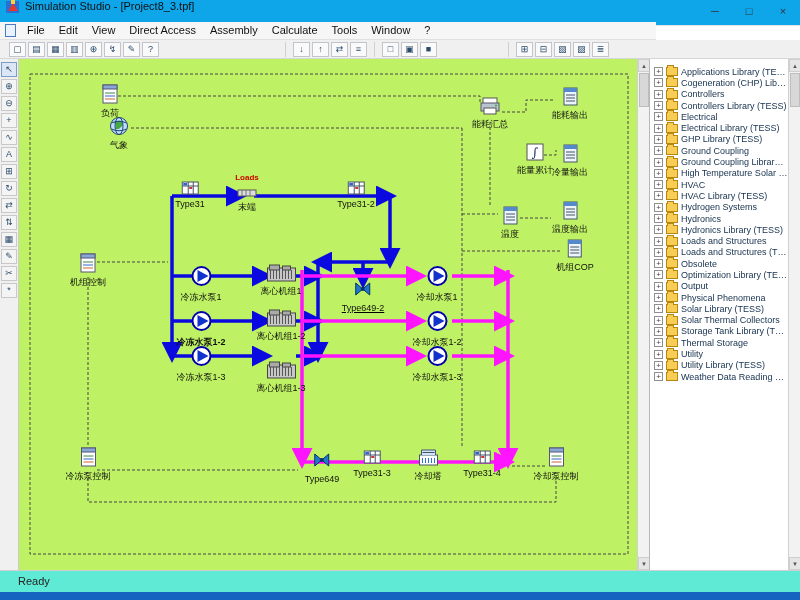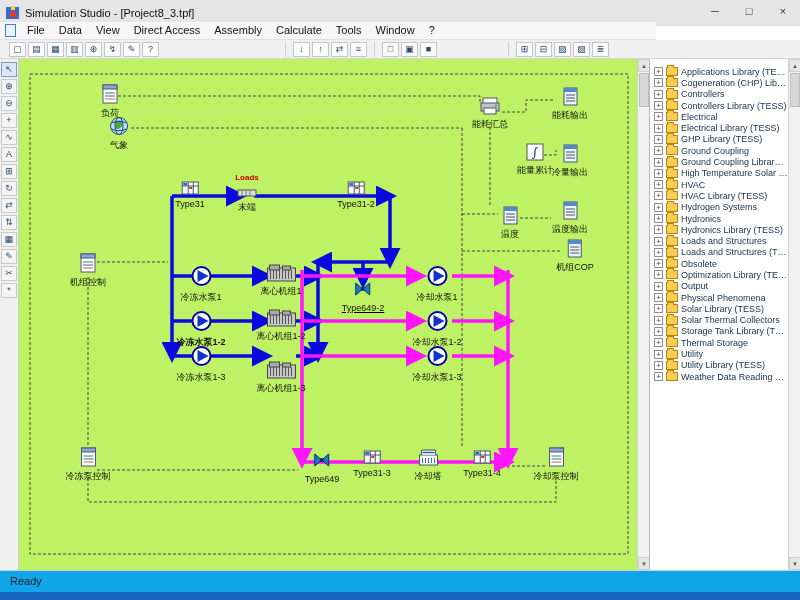--- a/index.html
+++ b/index.html
@@ -1,21 +1,21 @@
 <!DOCTYPE html>
 <html><head>
 <meta charset="utf-8">
 <style>
   * { box-sizing: border-box; margin: 0; padding: 0; }
   html,body { width:800px; height:600px; overflow:hidden; }
   body { font-family:"Liberation Sans", sans-serif; background:#fff; position:relative; }
 
   
-  #titlebar { position:absolute; left:0; top:0; width:800px; height:26px; background:#e5e5e5;
-    border-bottom:1px solid #e3e3e3; display:flex; align-items:center; }
+  #titlebar { position:absolute; left:0; top:0; width:800px; height:26px; background:#0ea5e9;
+    border-bottom:1px solid #e3e3e3; display:flex; }
   #titlebar .title { font-size:11px; color:#111; margin-left:5px; }
   #app-icon { width:14px; height:14px; margin-left:6px; }
   #win-controls { position:absolute; right:0; top:0; height:22px; display:flex; }
   .win-btn { width:34px; height:22px; border:none; background:transparent; font-size:11px;
     color:#333; line-height:22px; text-align:center; cursor:default; }
 
   #menubar { position:absolute; left:0; top:22px; width:656px; height:18px; background:#f6f6f6;
     border-bottom:1px solid #e0e0e0; display:flex; align-items:center; }
   #menu-doc-icon { width:11px; height:13px; margin:0 4px 0 5px; background:#eaf2ff; border:1px solid #4a7ac0; }
   .menu-item { font-size:11px; color:#111; padding:0 7px; line-height:17px; }
@@ -62,22 +62,22 @@
   .lib-plus { width:9px; height:9px; flex:0 0 9px; border:1px solid #8f8f8f; background:#fff;
     font-size:8px; line-height:7px; text-align:center; color:#444; margin-right:3px; }
   .lib-plus::before { content:"+"; }
   .lib-folder { width:12px; height:9px; flex:0 0 12px; background:#f7cd56; border:1px solid #b8860b;
     position:relative; margin-right:3px; }
   .lib-folder::before { content:""; position:absolute; left:0; top:-3px; width:5px; height:2px;
     background:#f7cd56; border:1px solid #b8860b; border-bottom:none; }
   .lib-label { font-size:9px; color:#15304d; white-space:nowrap; overflow:hidden; text-overflow:ellipsis; flex:1; }
 
   
-  #statusbar { position:absolute; left:0; top:570px; width:800px; height:30px; background:#0ea5e9;
-    border-top:1px solid #cfcfcf; font-size:11px; color:#222; line-height:21px; padding-left:10px; }
+  #statusbar { position:absolute; left:0; top:570px; width:800px; height:30px; background:#5eead4;
+    border-top:1px solid #cfcfcf; font-size:11px; color:#222; line-height:21px; padding-left:18px; }
   #taskbar-strip { position:absolute; left:0; top:592px; width:800px; height:8px; background:#1565c0; }
 </style>
 </head>
 <body>
 
 <div id="titlebar">
   <svg id="app-icon" viewBox="0 0 14 14">
     <rect x="0" y="1" width="13" height="12" fill="#2a6fd6"></rect>
     <path d="M2,11 L7,3 L12,11 Z" fill="#e23a2e"></path>
     <rect x="5" y="0" width="4" height="4" fill="#ffd23a"></rect>
@@ -87,21 +87,21 @@
       <button class="win-btn">─</button>
       <button class="win-btn">□</button>
       <button class="win-btn">×</button>
     </div>
 </div>
 
 <div id="menubar">
   <span id="menu-doc-icon"></span>
   <span id="menu-items" style="display:flex">
       <span class="menu-item">File</span>
-      <span class="menu-item">Data</span>
+      <span class="menu-item">Edit</span>
       <span class="menu-item">View</span>
       <span class="menu-item">Direct Access</span>
       <span class="menu-item">Assembly</span>
       <span class="menu-item">Calculate</span>
       <span class="menu-item">Tools</span>
       <span class="menu-item">Window</span>
       <span class="menu-item">?</span>
     </span>
 </div>
 

